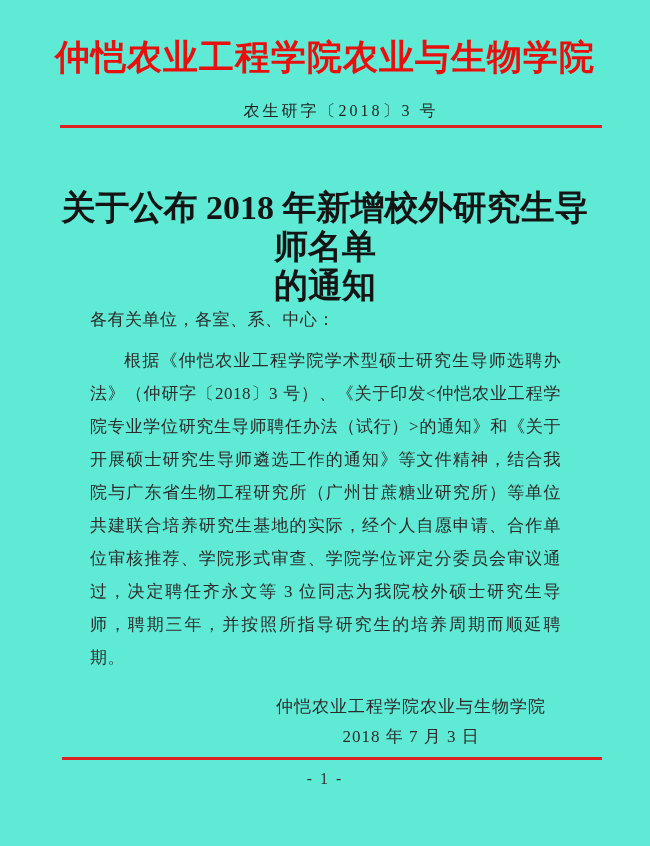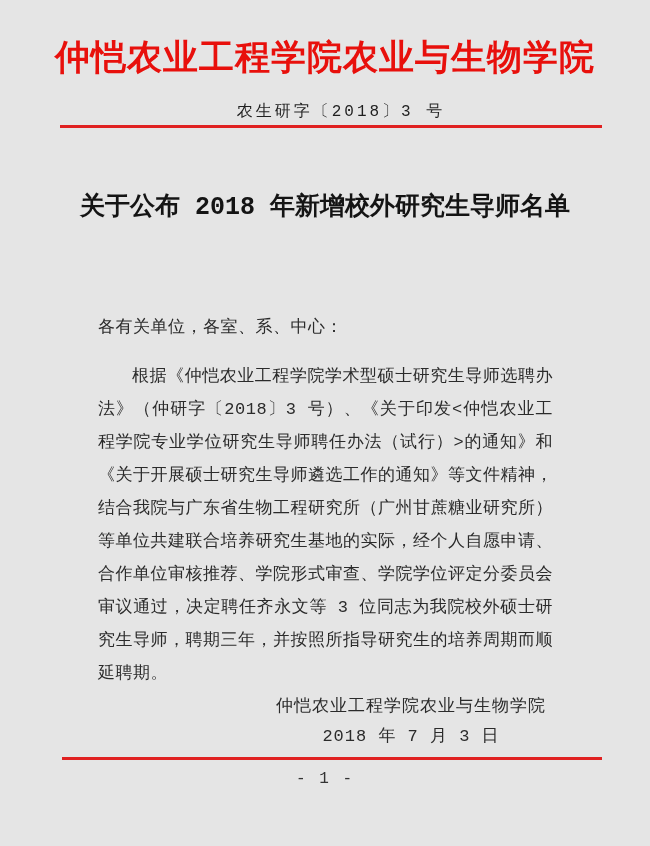--- a/index.html
+++ b/index.html
@@ -4,22 +4,22 @@
 <style>
   html, body {
     margin: 0;
     padding: 0;
     background: #ffffff;
   }
   .page {
     position: relative;
     width: 650px;
     height: 846px;
-    background: #e5e5e5;
-    font-family: Liberation Mono, monospace;
+    background: #5eead4;
+    font-family: Liberation Serif, serif;
     overflow: hidden;
     margin: 0 auto;
   }
   .org-header {
     position: absolute;
     top: 34px;
     left: 0;
     width: 100%;
     text-align: center;
     font-size: 35px;
@@ -52,39 +52,39 @@
     top: 757px;
     left: 62px;
     width: 540px;
   }
   .notice-title {
     position: absolute;
     top: 188px;
     left: 60px;
     width: 530px;
     text-align: center;
-    font-size: 25px;
+    font-size: 34px;
     font-weight: bold;
     color: #141414;
     line-height: 39px;
   }
   .body-text {
     position: absolute;
     top: 295px;
     left: 82px;
     width: 487px;
     font-size: 17px;
     line-height: 33px;
     color: #2b2b2b;
     text-align: justify;
     text-justify: inter-ideograph;
     letter-spacing: 0.5px;
   }
   .body-text p {
-    margin: 16px;
+    margin: 8px;
   }
   .body-text p.indent {
     text-indent: 2em;
   }
   .signature-block {
     position: absolute;
     top: 692px;
     right: 104px;
     text-align: center;
     font-size: 17px;
@@ -109,20 +109,21 @@
 <div class="page">
 
   <div class="org-header">仲恺农业工程学院农业与生物学院</div>
 
   <div class="doc-number">农生研字〔2018〕3 号</div>
 
   <div class="rule rule-top"></div>
 
   <div class="notice-title">
     <div>关于公布 2018 年新增校外研究生导师名单</div>
+    <div>的通知</div>
   </div>
 
   <div class="body-text">
     <p>各有关单位，各室、系、中心：</p>
     <p class="indent">根据《仲恺农业工程学院学术型硕士研究生导师选聘办法》（仲研字〔2018〕3 号）、《关于印发&lt;仲恺农业工程学院专业学位研究生导师聘任办法（试行）&gt;的通知》和《关于开展硕士研究生导师遴选工作的通知》等文件精神，结合我院与广东省生物工程研究所（广州甘蔗糖业研究所）等单位共建联合培养研究生基地的实际，经个人自愿申请、合作单位审核推荐、学院形式审查、学院学位评定分委员会审议通过，决定聘任齐永文等 3 位同志为我院校外硕士研究生导师，聘期三年，并按照所指导研究生的培养周期而顺延聘期。</p>
   </div>
 
   <div class="signature-block">
     <div>仲恺农业工程学院农业与生物学院</div>
     <div>2018 年 7 月 3 日</div>

